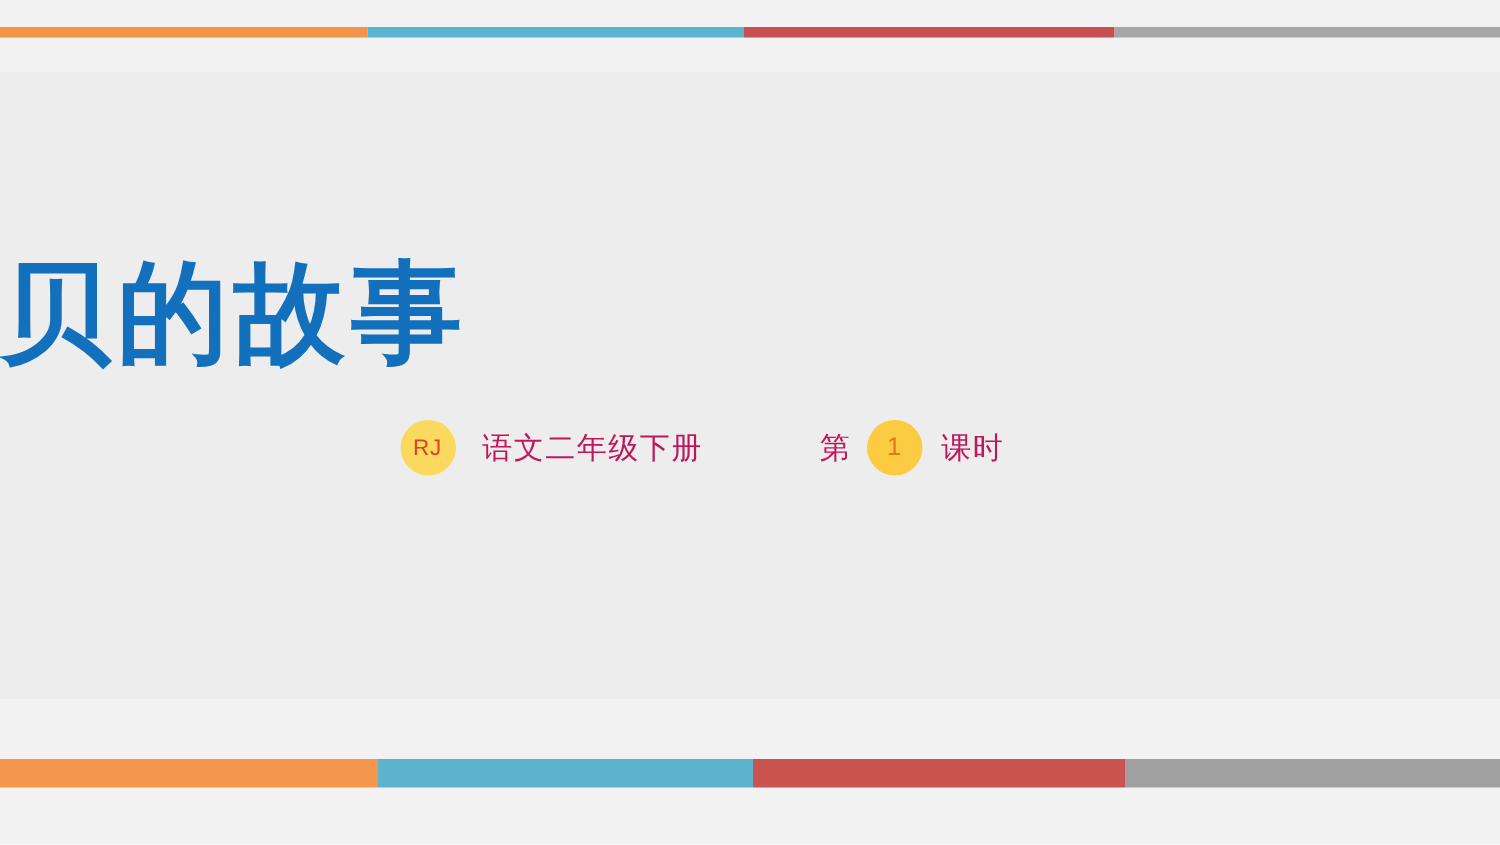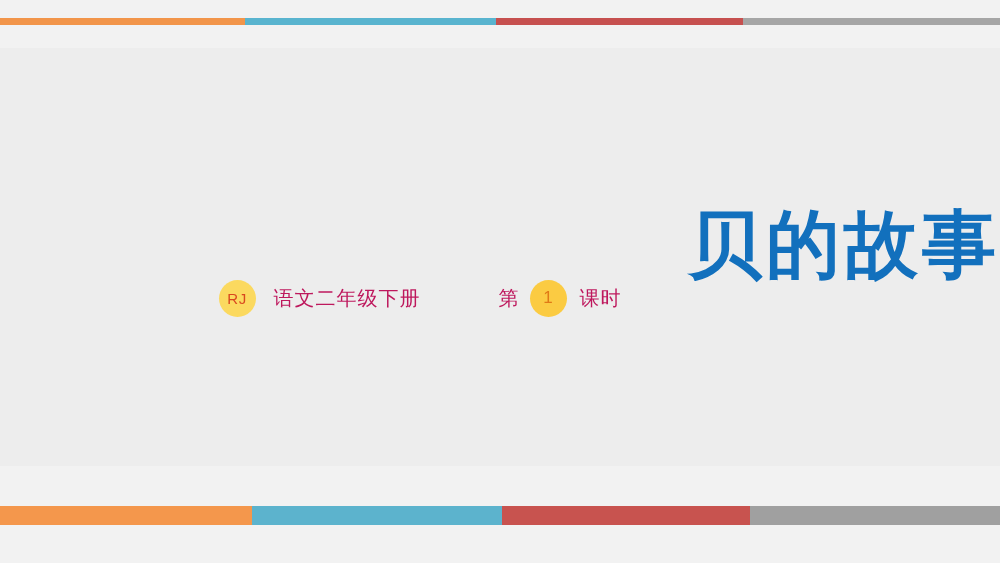--- a/index.html
+++ b/index.html
@@ -63,39 +63,39 @@
     position: absolute;
     left: 0; top: 0;
     width: 1000px; height: 563px;
   }
 
   .title {
     position: absolute;
     left: 0;
     top: 163px;
     width: 1000px;
-    text-align: right;
+    text-align: left;
     font-size: 74px;
     line-height: 92px;
     font-weight: 700;
     letter-spacing: 4px;
     color: #1270bd;
     white-space: nowrap;
-    margin-top: 36px;
   }
 
   .meta-row {
     position: absolute;
     left: 0;
     top: 279px;
     width: 840px;
     height: 38px;
     display: flex;
     align-items: center;
     justify-content: center;
+    padding-left: 48px;
   }
 
   .meta-group {
     display: flex;
     align-items: center;
     height: 38px;
   }
 
   .gap-between-groups {
     width: 78px;

